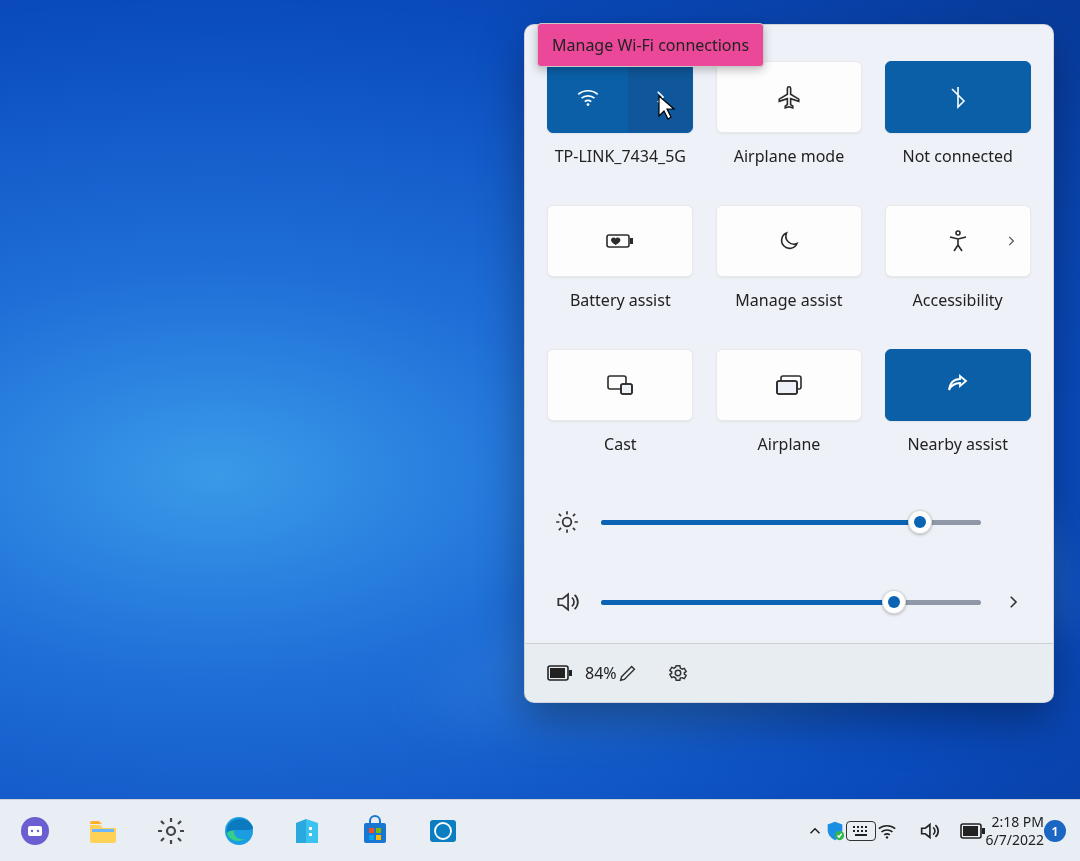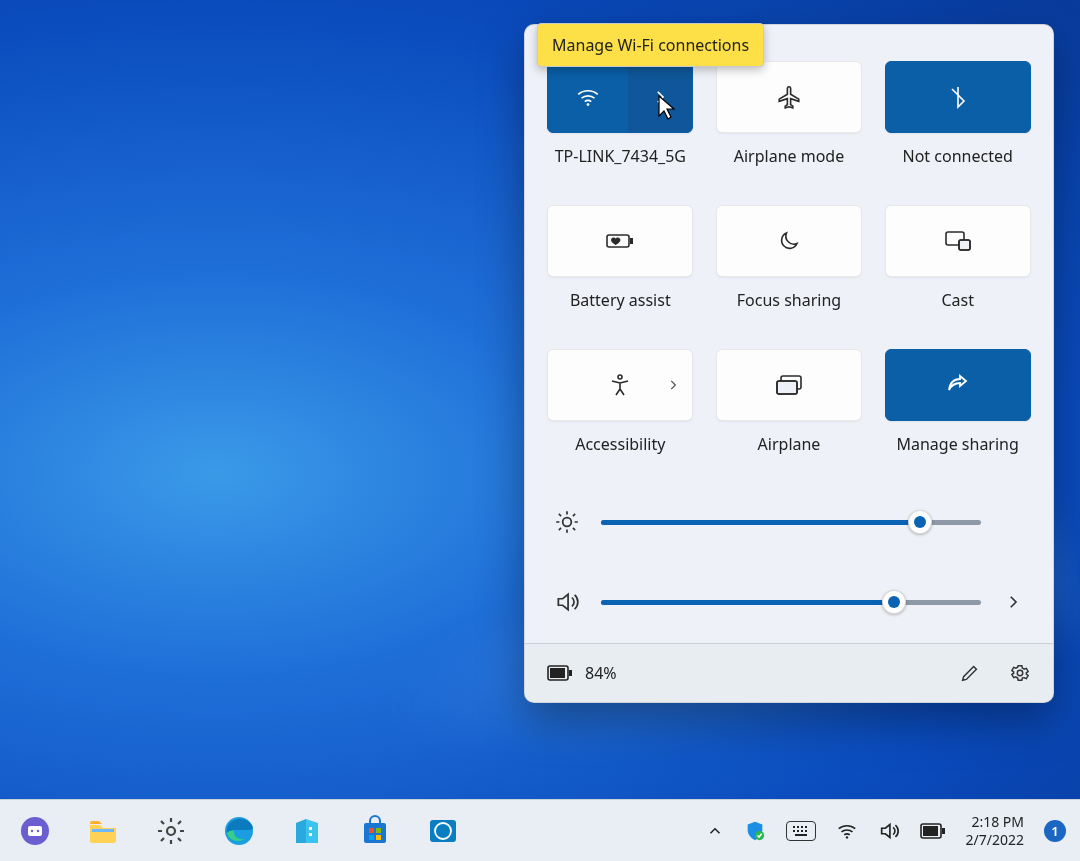--- a/index.html
+++ b/index.html
@@ -55,48 +55,48 @@
            border:1px solid rgba(0,0,0,.15); transform:translate(-50%,-50%);
            box-shadow:0 1px 3px rgba(0,0,0,.25); display:flex; align-items:center; justify-content:center;}
   .thumb::after{content:""; width:12px; height:12px; background:#0a64b3; border-radius:50%;}
   .slider-more { width:24px; color:#333; display:flex; justify-content:center; cursor:pointer; }
 
   
   .flyout-footer {
     margin: 28px -20px 0 -20px; padding: 18px 22px 18px 22px;
     border-top:1px solid rgba(0,0,0,.12); background:#e8edf2;
     border-bottom-left-radius:10px; border-bottom-right-radius:10px;
-    display:flex; align-items:center; justify-content:space-between;
+    display:flex; align-items:center; 
   }
   .battery-wrap { display:flex; align-items:center; gap:12px; color:#222; font-size:16px;}
   .footer-actions { display:flex; align-items:center; gap:28px; color:#333;}
   .footer-actions > div { cursor:pointer; }
 
   
   .tooltip {
     position:absolute; left:12px; top:-2px; transform:translateY(-0%);
-    background:#fde047; border:1px solid #c9c9c9; border-radius:4px;
+    background:#ec4899; border:1px solid #c9c9c9; border-radius:4px;
     padding:10px 14px; font-size:16px; color:#222; box-shadow:0 3px 10px rgba(0,0,0,.25);
     z-index:5;
   }
 
   
   .cursor { position:absolute; left:132px; top:70px; z-index:6; pointer-events:none; }
 
   
   .taskbar {
     position:absolute; bottom:0; left:0; right:0; height:62px;
     background:#e8eef4; border-top:1px solid rgba(0,0,0,.12);
     display:flex; align-items:center; justify-content:space-between;
     padding: 0 14px 0 12px;
   }
   .tb-left { display:flex; align-items:center; gap:22px; }
   .tb-app { width:46px; height:46px; border-radius:6px; display:flex; align-items:center; justify-content:center; cursor:pointer;}
   .tb-app svg { width:32px; height:32px; }
-  .tb-right { display:flex; align-items:center; gap:20px; color:#222; }
+  .tb-right { display:flex; align-items:center; color:#222; }
   .tb-tray { display:flex; align-items:center; gap:20px; }
   .tb-clock { text-align:right; font-size:14px; line-height:1.25;}
   .tb-badge { width:22px; height:22px; background:#1a66c2; color:#fff; font-size:13px; font-weight:600;
               border-radius:50%; display:flex; align-items:center; justify-content:center; }
   .kbd { border:1.5px solid #333; border-radius:4px; padding:3px 5px; }
 </style>
 </head>
 <body>
 
 <div class="light-streak"></div>
@@ -160,67 +160,67 @@
       </div>
       <div class="tile-label">Battery assist</div>
     </div>
 
     <div class="tile">
       <div class="tile-btn">
         <svg class="ic-d" width="24" height="24" viewBox="0 0 24 24" fill="none" stroke="currentColor" stroke-width="1.6">
           <path d="M20 14.5A8 8 0 0 1 9.5 4 8 8 0 1 0 20 14.5Z"></path>
         </svg>
       </div>
-      <div class="tile-label">Focus sharing</div>
-    </div>
-
-    <div class="tile">
-      <div class="tile-btn">
-        <svg class="ic-d" width="28" height="24" viewBox="0 0 28 24" fill="none" stroke="currentColor" stroke-width="1.6">
-          <rect x="2" y="3" width="18" height="13" rx="2"></rect>
-            <rect x="15" y="11" width="11" height="10" rx="2" fill="#eef1f7"></rect>
-            <rect x="15" y="11" width="11" height="10" rx="2"></rect>
-        </svg>
-      </div>
-      <div class="tile-label">Cast</div>
+      <div class="tile-label">Manage assist</div>
     </div>
 
     <div class="tile">
       <div class="tile-btn">
         <svg class="ic-d" width="24" height="24" viewBox="0 0 24 24" fill="none" stroke="currentColor" stroke-width="1.6">
           <circle cx="12" cy="4" r="2"></circle>
             <path d="M4 8l8 2 8-2M12 10v6M12 16l-4 6M12 16l4 6"></path>
         </svg>
         <span class="acc-chevron">
           <svg width="14" height="14" viewBox="0 0 24 24" fill="none" stroke="currentColor" stroke-width="2.2">
               <path d="M9 5l7 7-7 7"></path>
             </svg>
         </span>
       </div>
       <div class="tile-label">Accessibility</div>
     </div>
 
     <div class="tile">
       <div class="tile-btn">
+        <svg class="ic-d" width="28" height="24" viewBox="0 0 28 24" fill="none" stroke="currentColor" stroke-width="1.6">
+          <rect x="2" y="3" width="18" height="13" rx="2"></rect>
+            <rect x="15" y="11" width="11" height="10" rx="2" fill="#eef1f7"></rect>
+            <rect x="15" y="11" width="11" height="10" rx="2"></rect>
+        </svg>
+      </div>
+      <div class="tile-label">Cast</div>
+    </div>
+
+    <div class="tile">
+      <div class="tile-btn">
         <svg class="ic-d" width="28" height="22" viewBox="0 0 28 22" fill="none" stroke="currentColor" stroke-width="1.6">
           <rect x="6" y="2" width="20" height="13" rx="2"></rect>
             <rect x="2" y="7" width="20" height="13" rx="2" fill="#eef1f7"></rect>
             <rect x="2" y="7" width="20" height="13" rx="2"></rect>
         </svg>
       </div>
       <div class="tile-label">Airplane</div>
     </div>
 
     <div class="tile">
       <div class="tile-btn active">
         <svg class="ic-w" width="26" height="24" viewBox="0 0 26 24" fill="none" stroke="currentColor" stroke-width="1.8">
           <path d="M15 3l6 5-6 5V10c-6 0-9 3-11 7 1-7 5-11 11-11V3Z"></path>
         </svg>
       </div>
-      <div class="tile-label">Manage sharing</div>
+      <div class="tile-label">Nearby assist</div>
     </div>
 
   </div>
 
   <div class="sliders">
     <div class="slider-row">
       <div class="slider-icon">
         <svg width="26" height="26" viewBox="0 0 24 24" fill="none" stroke="currentColor" stroke-width="1.6">
           <circle cx="12" cy="12" r="4"></circle>
             <path d="M12 2v3M12 19v3M2 12h3M19 12h3M4.5 4.5l2 2M17.5 17.5l2 2M4.5 19.5l2-2M17.5 6.5l2-2"></path>
@@ -376,19 +376,19 @@
           <path d="M19 5.5a8.5 8.5 0 0 1 0 13"></path>
         </svg>
       <svg width="26" height="16" viewBox="0 0 26 16" fill="none" stroke="#222" stroke-width="1.6">
           <rect x="1" y="1" width="20" height="14" rx="2"></rect>
           <rect x="22" y="5" width="3" height="6" fill="#222" stroke="none"></rect>
           <rect x="3" y="3" width="15" height="10" fill="#222" stroke="none"></rect>
         </svg>
     </div>
     <div class="tb-clock">
       <div>2:18 PM</div>
-      <div>2/7/2022</div>
+      <div>6/7/2022</div>
     </div>
     <div class="tb-badge">
       <span>1</span>
     </div>
   </div>
 </div>
 
 </body></html>

